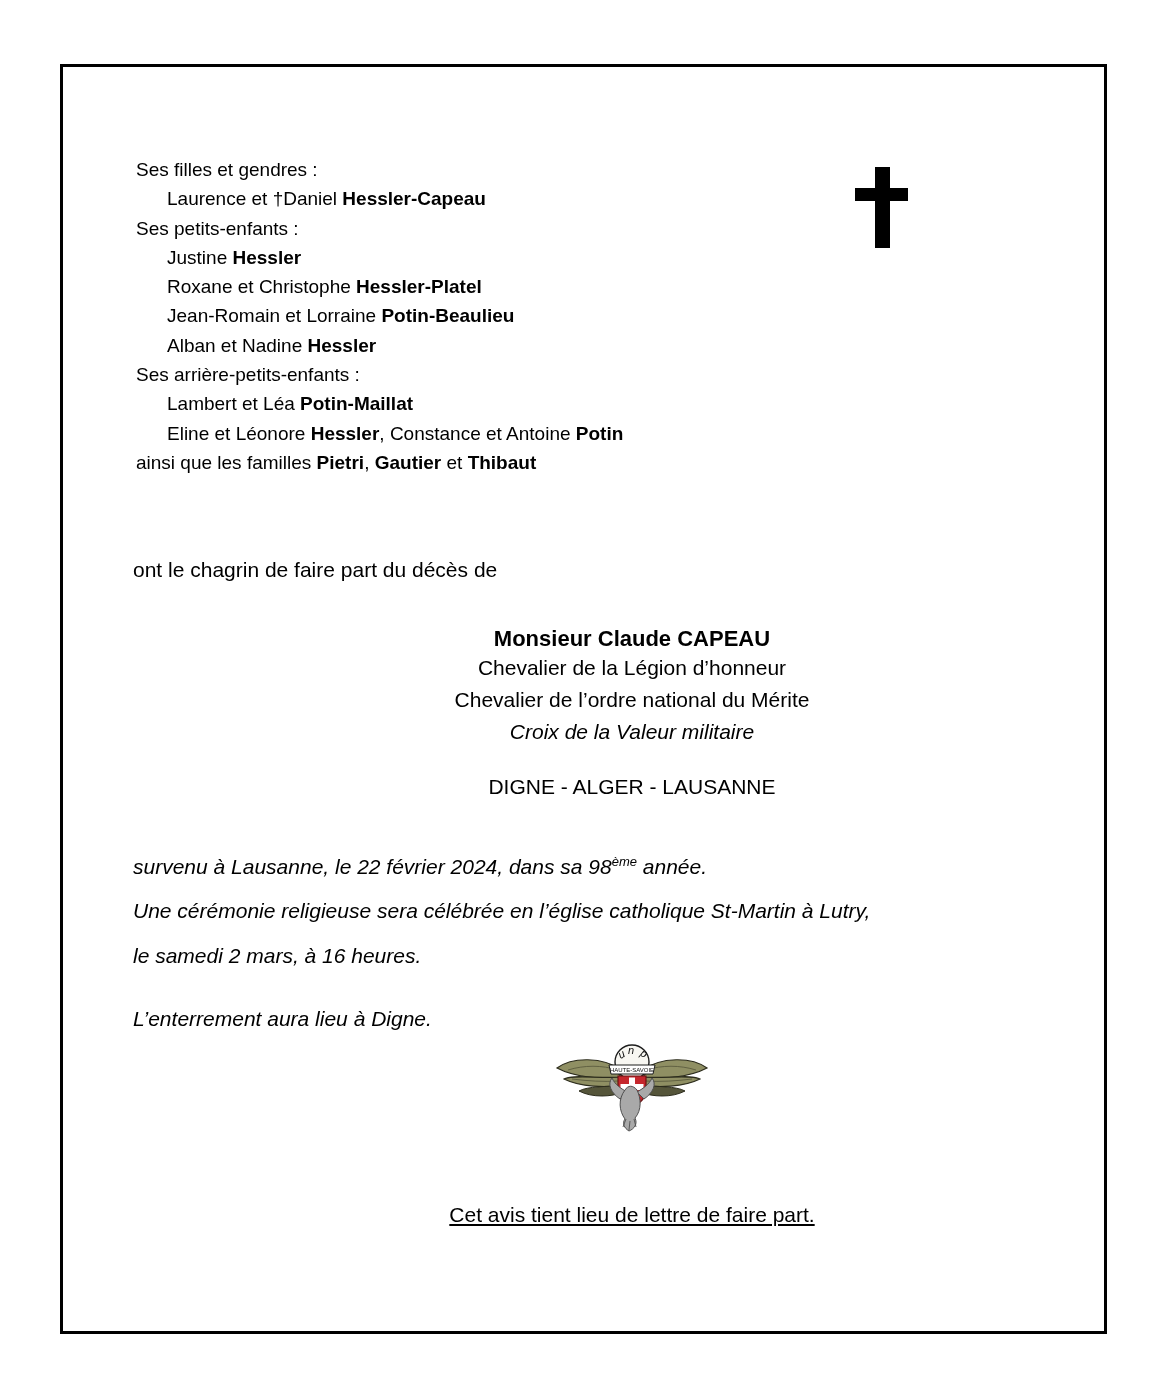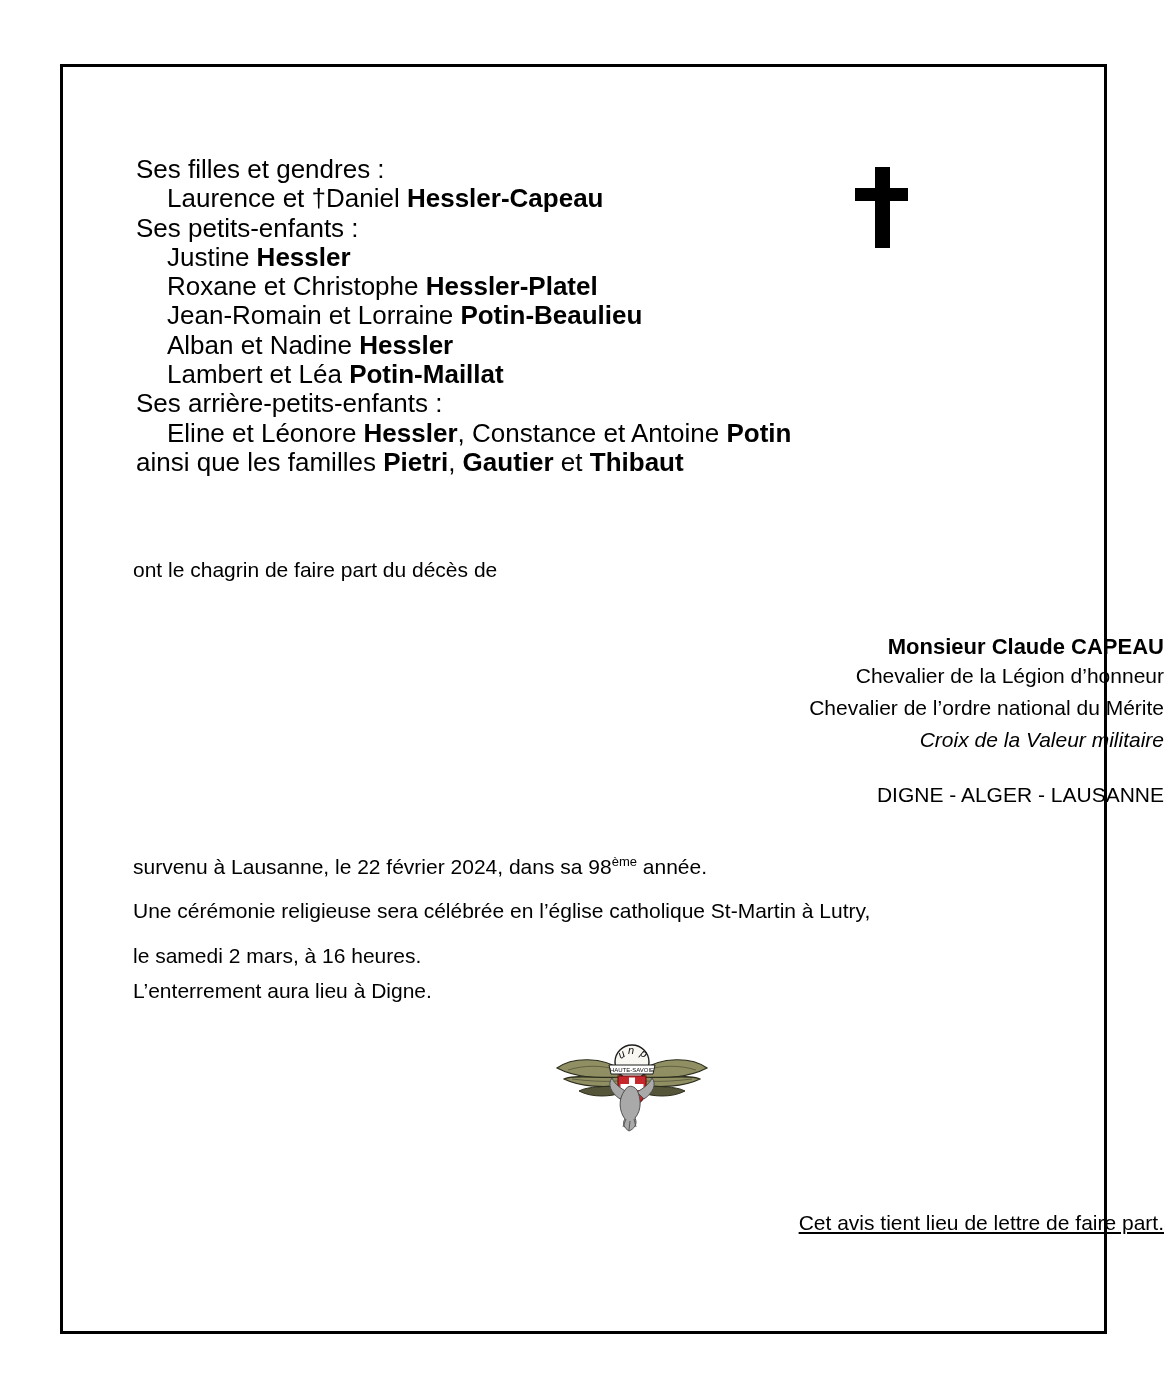--- a/index.html
+++ b/index.html
@@ -7,59 +7,59 @@
     width:1164px;height:1400px;position:relative;overflow:hidden;
     background:#ffffff;color:#000;
     font-family:"Liberation Sans", sans-serif;
   }
   .frame{
     position:absolute;left:60px;top:64px;width:1041px;height:1264px;
     border:3px solid #000;background:#fff;
   }
   .family{
     position:absolute;left:136px;top:155px;
-    font-size:26px;line-height:29.3px;white-space:nowrap;
+    font-size:19px;line-height:29.3px;white-space:nowrap;
   }
   .family .tline.indent{padding-left:31px;}
   .b{font-weight:bold;}
   .intro{position:absolute;left:133px;top:558px;font-size:21px;white-space:nowrap;}
-  .cline{position:absolute;left:100px;width:1064px;text-align:right;font-size:21px;white-space:nowrap;margin-top:8px;}
+  .cline{position:absolute;left:100px;width:1064px;text-align:center;font-size:21px;white-space:nowrap;}
   .name{top:626px;font-weight:bold;font-size:22px;}
   .h1{top:656px;}
   .h2{top:688px;}
   .h3{top:720px;font-style:italic;}
   .places{top:775px;}
   .closing{top:1203px;text-decoration:underline;}
   .ceremony{position:absolute;left:133px;top:0;font-size:21px;}
-  .ceremony .tline{position:absolute;left:0;white-space:nowrap;}
+  .ceremony .tline{position:absolute;left:0;white-space:nowrap;font-style:italic;}
   .ceremony .tline:nth-child(1){top:855px;}
   .ceremony .tline:nth-child(2){top:899px;}
   .ceremony .tline:nth-child(3){top:944px;text-align:center;}
-  .ceremony .tline:nth-child(4){top:979px;}
+  .ceremony .tline:nth-child(4){top:1007px;}
   sup{font-size:13px;line-height:0;}
   .cross{position:absolute;left:855px;top:167px;width:53px;height:81px;}
   .cross .v{position:absolute;left:20px;top:0;width:15px;height:81px;background:#000;}
   .cross .h{position:absolute;left:0;top:21px;width:53px;height:13px;background:#000;}
   .logo{position:absolute;left:554px;top:1041px;width:156px;height:92px;}
 </style>
 </head>
 <body>
 
 <div class="frame"></div>
 
 <div class="family" id="family-list">
     <div class="tline"><span>Ses filles et gendres :</span></div>
     <div class="tline indent"><span>Laurence et †Daniel </span><span class="b">Hessler-Capeau</span></div>
     <div class="tline"><span>Ses petits-enfants :</span></div>
     <div class="tline indent"><span>Justine </span><span class="b">Hessler</span></div>
     <div class="tline indent"><span>Roxane et Christophe </span><span class="b">Hessler-Platel</span></div>
     <div class="tline indent"><span>Jean-Romain et Lorraine </span><span class="b">Potin-Beaulieu</span></div>
     <div class="tline indent"><span>Alban et Nadine </span><span class="b">Hessler</span></div>
+    <div class="tline"><span>Ses arrière-petits-enfants :</span></div>
     <div class="tline indent"><span>Lambert et Léa </span><span class="b">Potin-Maillat</span></div>
-    <div class="tline"><span>Ses arrière-petits-enfants :</span></div>
     <div class="tline indent"><span>Eline et Léonore </span><span class="b">Hessler</span><span>, Constance et Antoine </span><span class="b">Potin</span></div>
     <div class="tline"><span>ainsi que les familles </span><span class="b">Pietri</span><span>, </span><span class="b">Gautier</span><span> et </span><span class="b">Thibaut</span></div>
   </div>
 
 <div class="cross">
   <div class="v"></div>
   <div class="h"></div>
 </div>
 
 <div class="intro">ont le chagrin de faire part du décès de</div>

